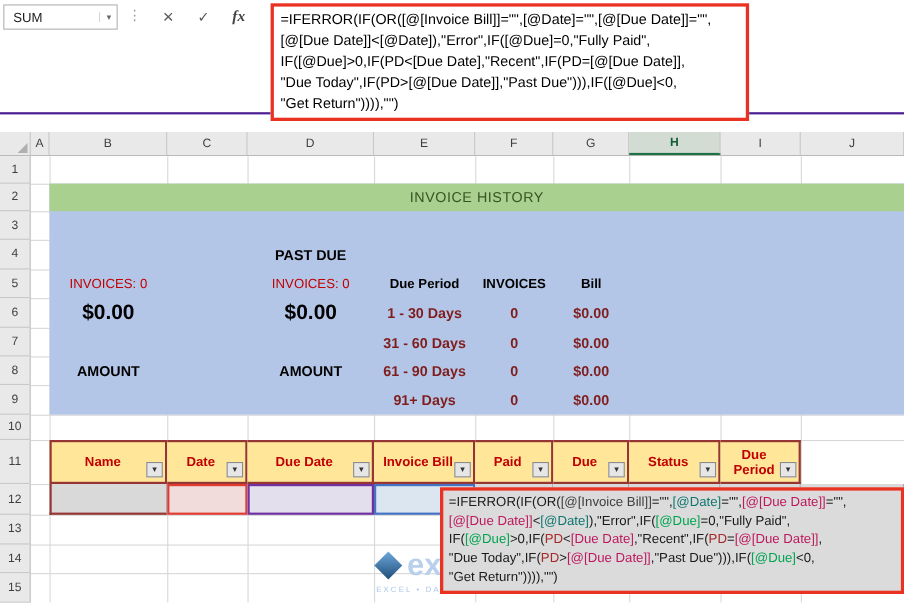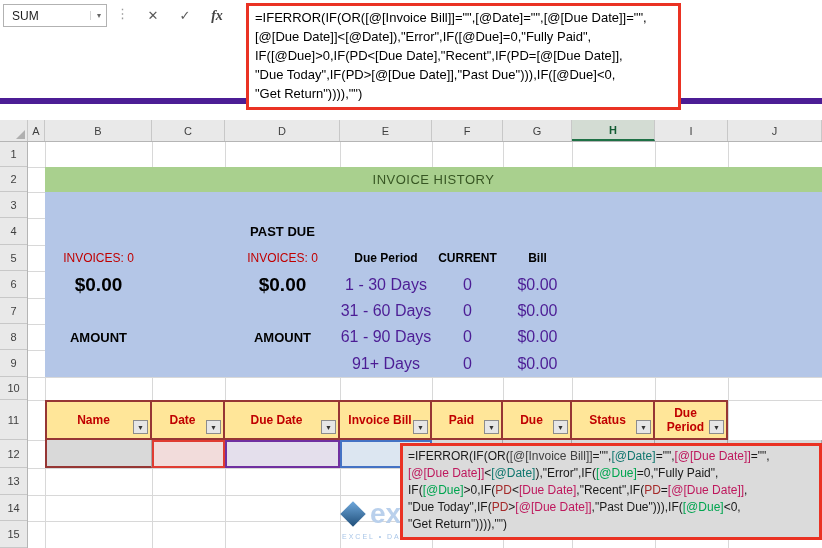--- a/index.html
+++ b/index.html
@@ -1,20 +1,20 @@
 <!DOCTYPE html>
 <html><head>
 <meta charset="utf-8">
 <style>
   *{margin:0;padding:0;box-sizing:border-box}
   body{background:#fff;font-family:"Liberation Sans",sans-serif}
   .app{position:relative;width:822px;height:548px;background:#fff;overflow:hidden}
 
   
-  .formula-strip{position:absolute;left:0;top:0;width:822px;height:104px;background:#fff;border-bottom:6px solid #4c1d95}
+  .formula-strip{position:absolute;left:0;top:0;width:822px;height:104px;background:#fff;border-bottom:2px solid #4c1d95}
   .name-box{position:absolute;left:3px;top:4px;width:104px;height:23px;border:1px solid #b2b2b2;background:#fff;
             display:flex;align-items:center;padding-left:8px;font-size:12px;color:#1a1a1a}
   .nb-arrow{position:absolute;right:5px;top:6px;font-size:8px;color:#666;border-left:1px solid #d5d5d5;padding-left:6px}
   .fb-sep{position:absolute;left:116px;top:6px;color:#9a9a9a;font-size:13px}
   .fb-btn{position:absolute;top:4px;width:26px;height:23px;background:none;border:none;font-size:13px;color:#5a5a5a;
           display:flex;align-items:center;justify-content:center;cursor:default}
   .fb-btn.cancel{left:140px}
   .fb-btn.enter{left:172px}
   .fb-btn.fx{left:204px;font-family:"Liberation Serif",serif;font-style:italic;font-weight:bold;font-size:14px;color:#444}
   .formula-box{position:absolute;left:246px;top:3px;width:435px;height:107px;border:3px solid #ea3223;background:#fff;
@@ -46,21 +46,21 @@
   .b-col{left:0;width:107px}
   .d-col{left:180px;width:115px}
   .h-heading{font-weight:bold;font-size:13px;color:#000}
   .h-invoices{font-size:12px;color:#c00000}
   .h-amount{font-size:19px;font-weight:bold;color:#000}
   .aging-row{position:absolute;left:295px;width:232px;display:flex}
   .ag-c1{width:92px;text-align:center}
   .ag-c2{width:71px;text-align:center}
   .ag-c3{width:69px;text-align:center}
   .ag-head{font-weight:bold;font-size:12px;color:#000;display:flex;align-items:center}
-  .ag-vals{font-weight:400;font-size:16px;color:#4c1d95;display:flex;align-items:center}
+  .ag-vals{font-weight:700;font-size:13px;color:#7f1d1d;display:flex;align-items:center}
 
   
   .thead{position:absolute;left:17px;top:258px;width:777px;height:40px;display:flex;z-index:2}
   .th{position:relative;background:#ffe699;color:#c00000;font-weight:bold;font-size:12px;text-align:center;
       display:flex;align-items:center;justify-content:center;border-top:2px solid #963634;border-bottom:2px solid #963634;
       border-right:2px solid #963634;padding:2px 14px 2px 4px}
   .th:first-child{border-left:2px solid #963634}
   .filter-btn{position:absolute;right:2px;bottom:4px;width:15px;height:14px;background:#e6e6e6;border:1px solid #8c8c8c;
               font-size:7px;color:#333;display:flex;align-items:center;justify-content:center;padding:0}
   .trow{position:absolute;left:17px;top:298px;width:777px;height:28px;display:flex;z-index:2}
@@ -171,21 +171,21 @@
       <div class="blk b-col h-amount" style="top:104px;height:27px">$0.00</div>
       <div class="blk b-col h-heading" style="top:157px;height:26px">AMOUNT</div>
 
       <div class="blk d-col h-heading" style="top:51px;height:27px">PAST DUE</div>
       <div class="blk d-col h-invoices" style="top:78px;height:26px">INVOICES: 0</div>
       <div class="blk d-col h-amount" style="top:104px;height:27px">$0.00</div>
       <div class="blk d-col h-heading" style="top:157px;height:26px">AMOUNT</div>
 
       <div class="aging-row ag-head" style="top:78px;height:26px">
         <div class="ag-c1">Due Period</div>
-        <div class="ag-c2">CURRENT</div>
+        <div class="ag-c2">INVOICES</div>
         <div class="ag-c3">Bill</div>
       </div>
       <div class="aging-row ag-vals" style="top:104px;height:27px">
         <div class="ag-c1">1 - 30 Days</div>
         <div class="ag-c2">0</div>
         <div class="ag-c3">$0.00</div>
       </div>
       <div class="aging-row ag-vals" style="top:131px;height:26px">
         <div class="ag-c1">31 - 60 Days</div>
         <div class="ag-c2">0</div>

